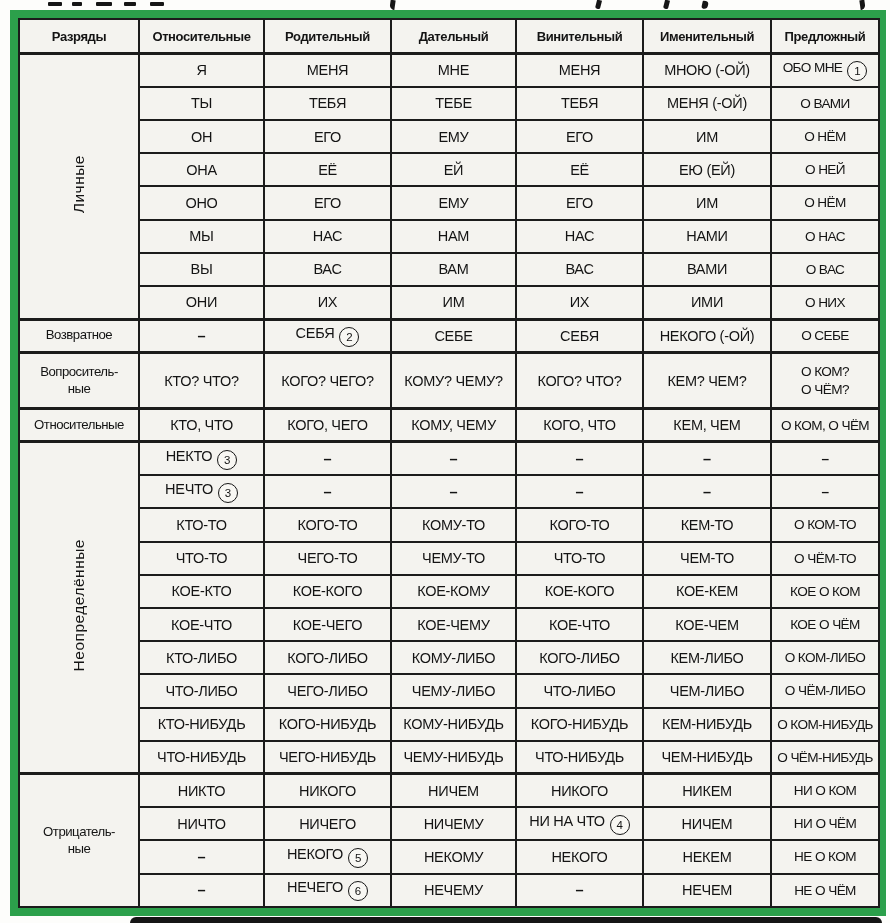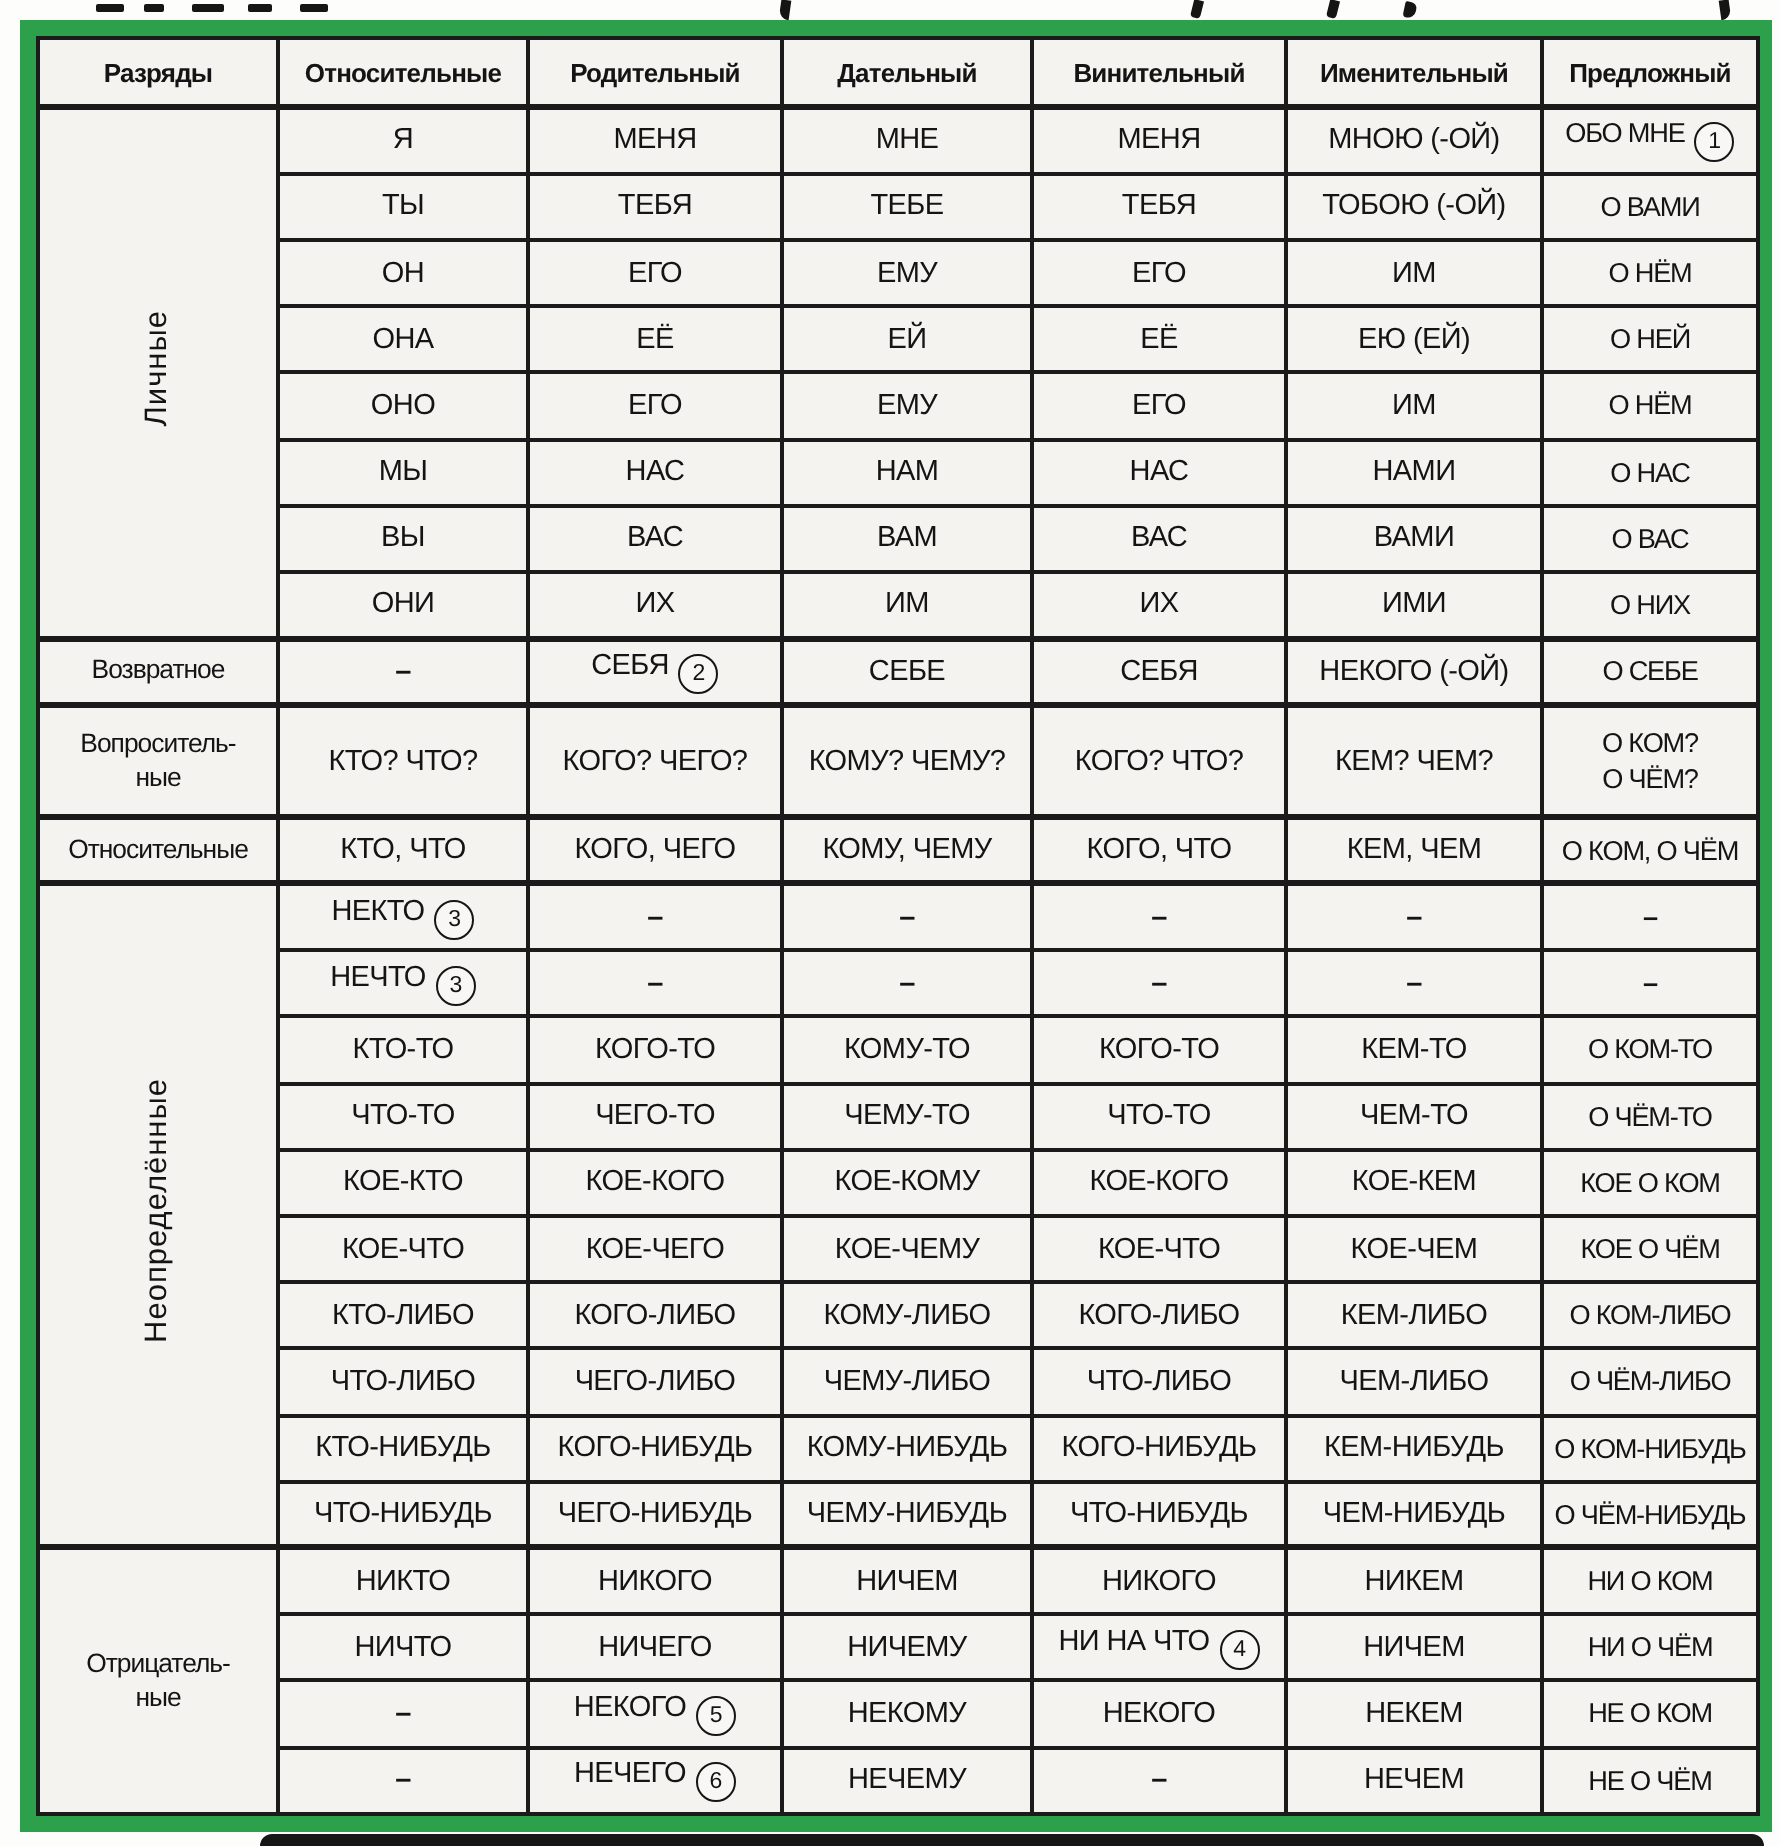--- a/index.html
+++ b/index.html
@@ -106,21 +106,21 @@
           <td>МНЕ</td>
           <td>МЕНЯ</td>
           <td>МНОЮ (-ОЙ)</td>
           <td>ОБО МНЕ<span class="badge">1</span></td>
         </tr>
         <tr>
           <td>ТЫ</td>
           <td>ТЕБЯ</td>
           <td>ТЕБЕ</td>
           <td>ТЕБЯ</td>
-          <td>ТОБОЮ (-ОЙ)</td>
+          <td>МЕНЯ (-ОЙ)</td>
           <td>О ВАМИ</td>
         </tr>
         <tr>
           <td>ОН</td>
           <td>ЕГО</td>
           <td>ЕМУ</td>
           <td>ЕГО</td>
           <td>ИМ</td>
           <td>О НЁМ</td>
         </tr>

